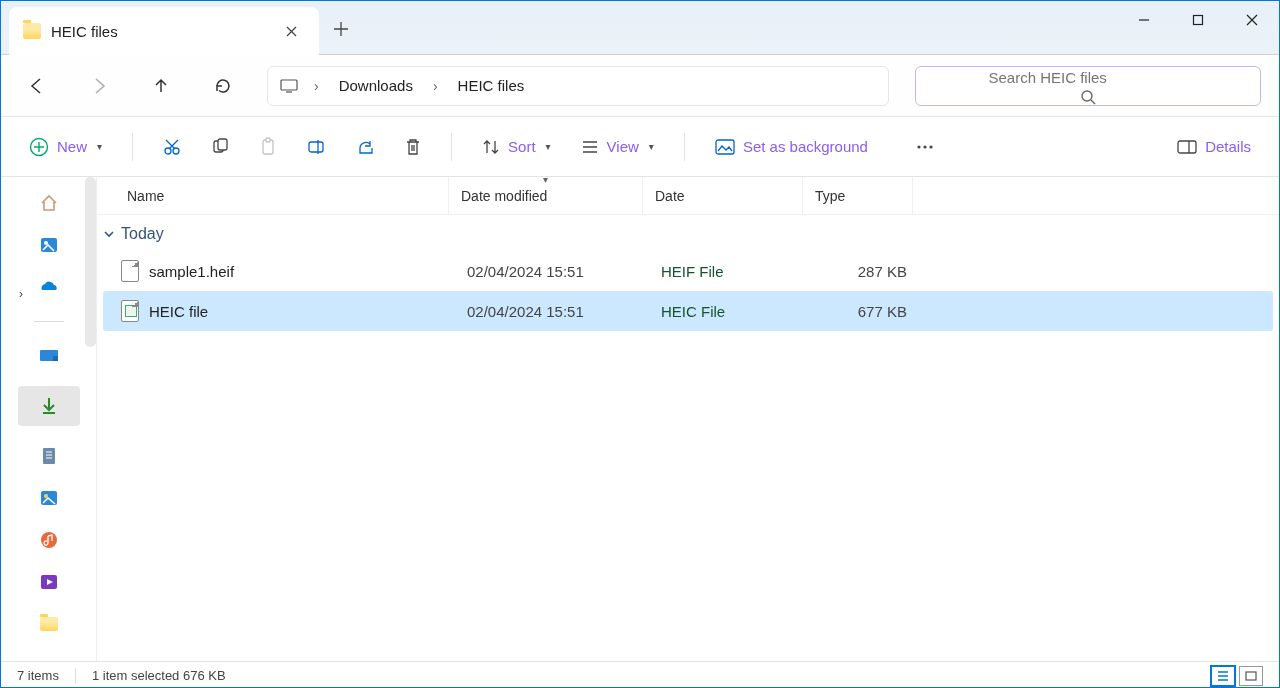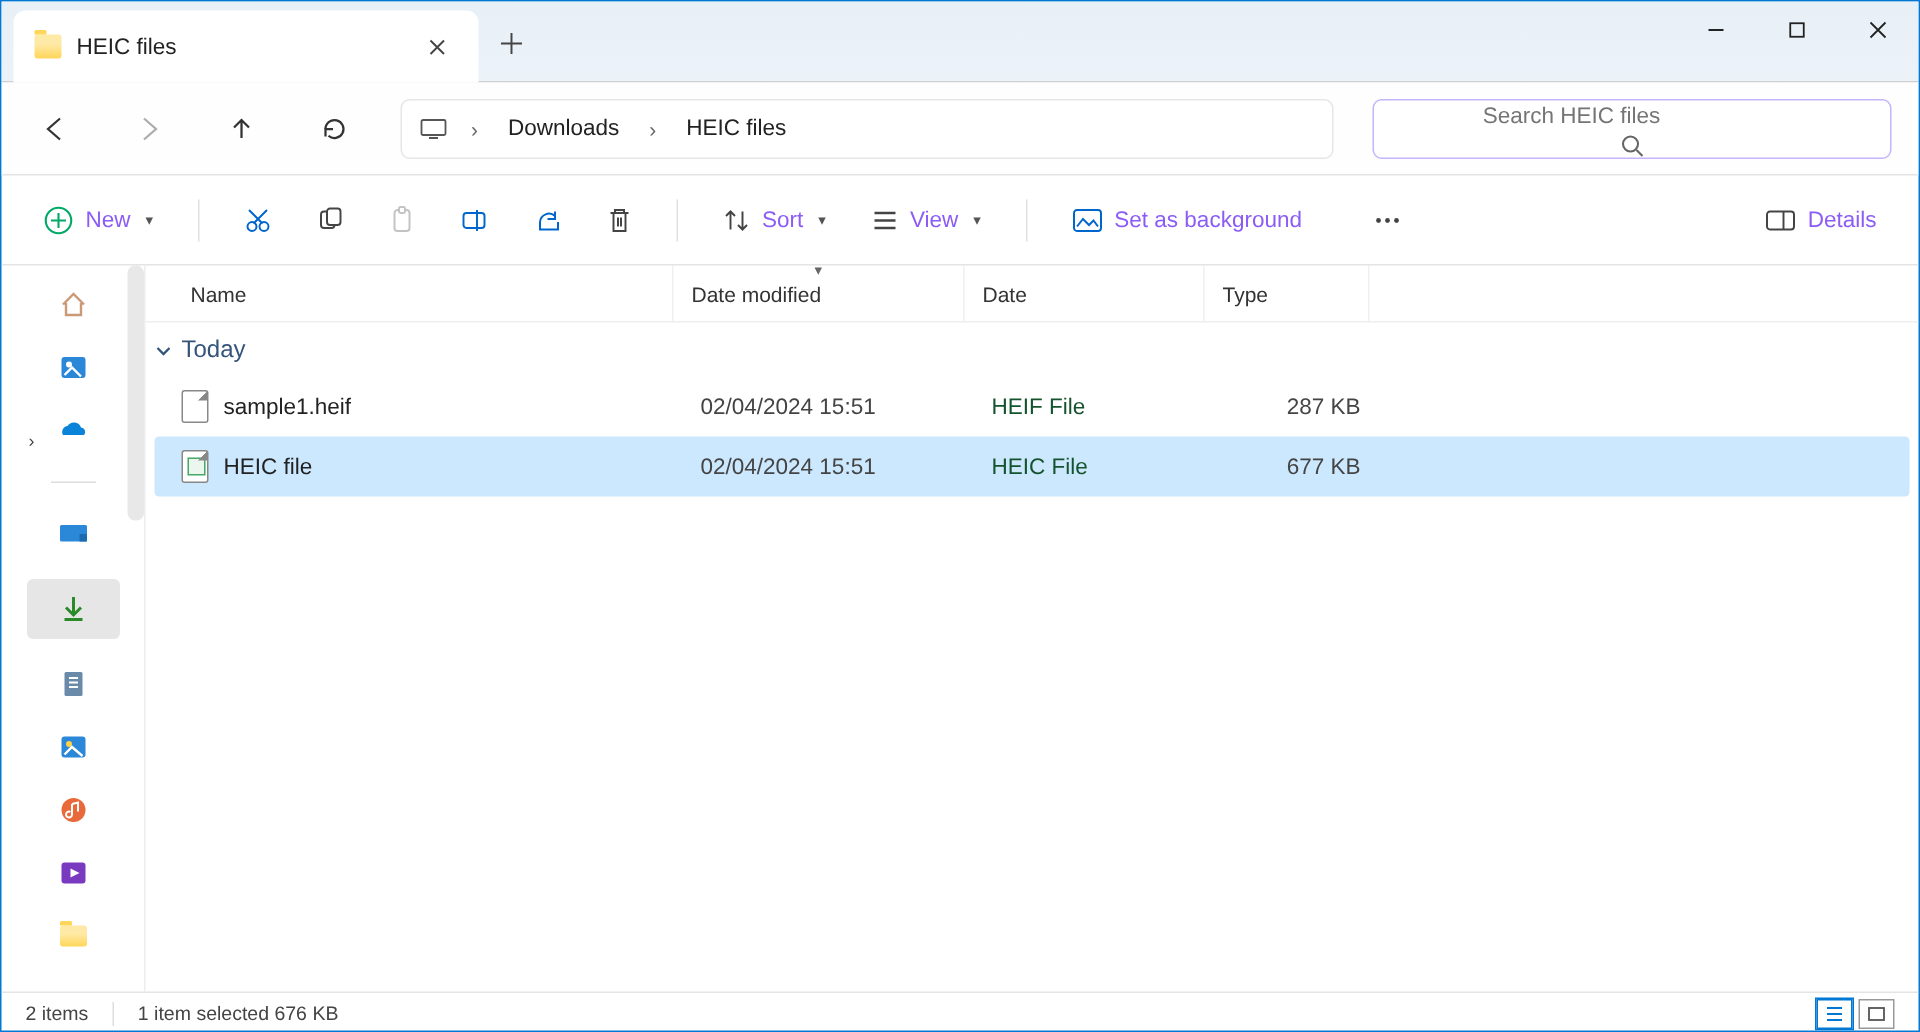--- a/index.html
+++ b/index.html
@@ -350,21 +350,21 @@
           </div>
           <div class="cell cell-date">02/04/2024 15:51</div>
           <div class="cell cell-type">HEIC File</div>
           <div class="cell cell-size">677 KB</div>
         </div>
       </div>
   </div>
 </div>
 
 <div class="statusbar">
-  <span>2 items</span>
+  <span>7 items</span>
   <span class="status-sep"></span>
   <span>1 item selected  676 KB</span>
   <div class="view-toggles">
     <div class="view-tog active">
         <svg width="12" height="10">
           <path d="M1 1 H11 M1 5 H11 M1 9 H11" stroke="#0078d4" stroke-width="1.3"></path>
         </svg>
       </div>
     <div class="view-tog">
         <svg width="12" height="10">

